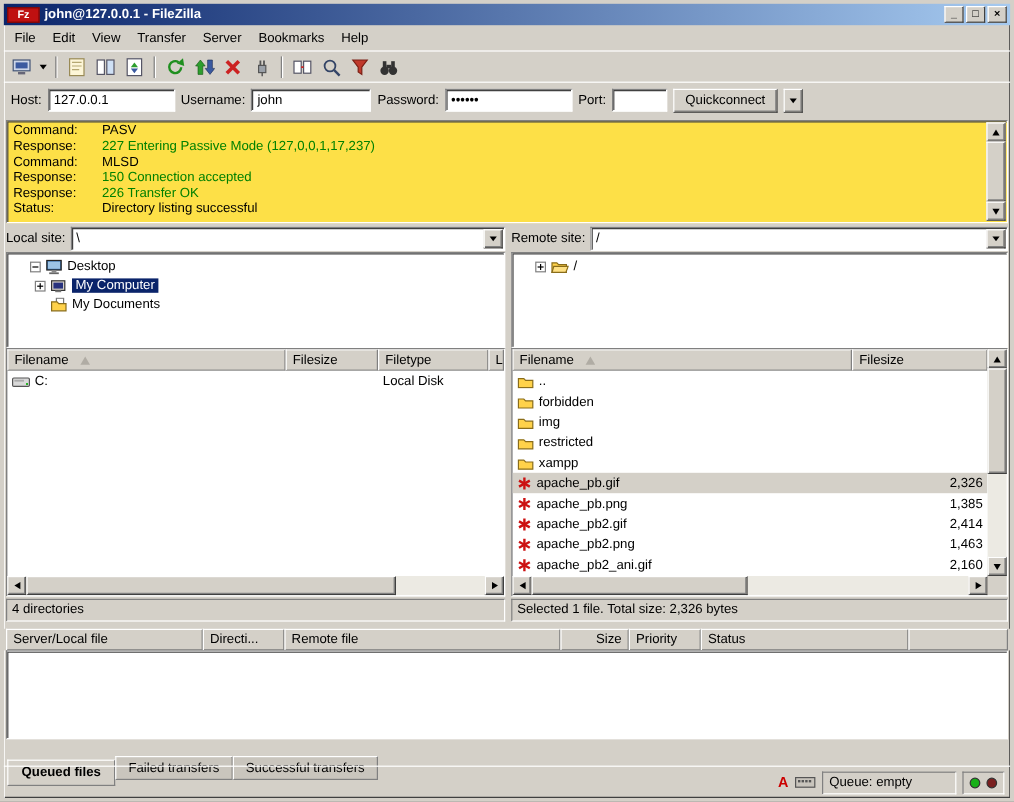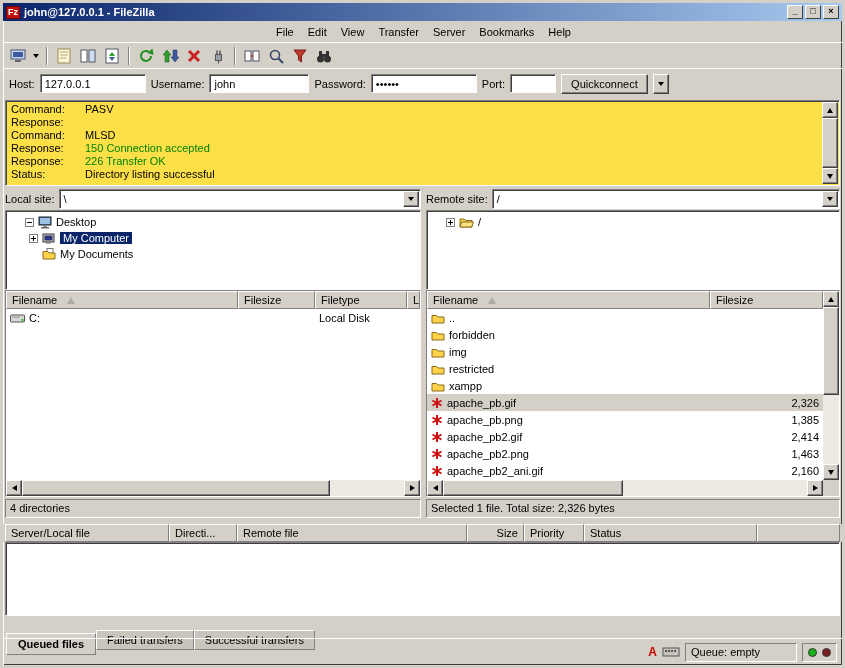--- a/index.html
+++ b/index.html
@@ -4,29 +4,29 @@
 <style>
   * { box-sizing: border-box; }
   body { margin:0; background:#808080; font-family:"Liberation Sans", sans-serif; font-size:11px; color:#000; }
   .window { width:845px; height:668px; background:#d4d0c8; border:3px solid #d4d0c8;
             box-shadow: inset 1px 1px 0 #ffffff, inset -1px -1px 0 #404040;
             display:flex; flex-direction:column; position:relative; overflow:hidden; }
 
   
   .titlebar { height:18px; background:linear-gradient(to right,#0a246a,#a6caf0);
               display:flex; align-items:center; gap:4px; padding:0 3px; flex:0 0 18px; }
-  .fzlogo { width:14px; height:13px; background:#bf1010; color:#fff; font-size:9px; font-weight:bold;
+  .fzlogo { width:27px; height:13px; background:#bf1010; color:#fff; font-size:9px; font-weight:bold;
             display:flex; align-items:center; justify-content:center; border:1px solid #7a0505; }
   .title-text { color:#fff; font-weight:bold; white-space:nowrap; }
   .title-buttons { margin-left:auto; display:flex; gap:2px; }
   .tbtn { width:16px; height:14px; background:#d4d0c8; border:1px solid; border-color:#fff #404040 #404040 #fff;
           font-size:9px; font-weight:bold; line-height:11px; text-align:center; cursor:default; }
 
   
-  .menubar { height:21px; flex:0 0 21px; display:flex; align-items:center; padding-left:2px;justify-content:center; }
+  .menubar { height:21px; flex:0 0 21px; display:flex; align-items:center; padding-left:2px; }
   .menu-item { padding:3px 7px; }
   .toolbar { height:26px; flex:0 0 26px; display:flex; align-items:center; padding:0 3px;
              border-top:1px solid #fff; }
   .tool { width:24px; height:22px; display:flex; align-items:center; justify-content:center; }
   .tool-drop { width:12px; height:22px; display:flex; align-items:center; justify-content:center; }
   .tsep { width:2px; height:18px; border-left:1px solid #808080; border-right:1px solid #fff; margin:0 4px; }
 
   
   .quickbar { height:30px; flex:0 0 30px; display:flex; align-items:center; gap:5px; padding:0 6px;
               border-top:1px solid #fff; }
@@ -260,20 +260,21 @@
   </div>
 
   <div class="logwrap">
     <div class="logbox">
       <div class="log-line">
           <span class="log-label">Command:</span>
           <span class="t-command">PASV</span>
         </div>
       <div class="log-line">
           <span class="log-label">Response:</span>
+          <span class="t-response">227 Entering Passive Mode (127,0,0,1,17,237)</span>
         </div>
       <div class="log-line">
           <span class="log-label">Command:</span>
           <span class="t-command">MLSD</span>
         </div>
       <div class="log-line">
           <span class="log-label">Response:</span>
           <span class="t-response">150 Connection accepted</span>
         </div>
       <div class="log-line">

